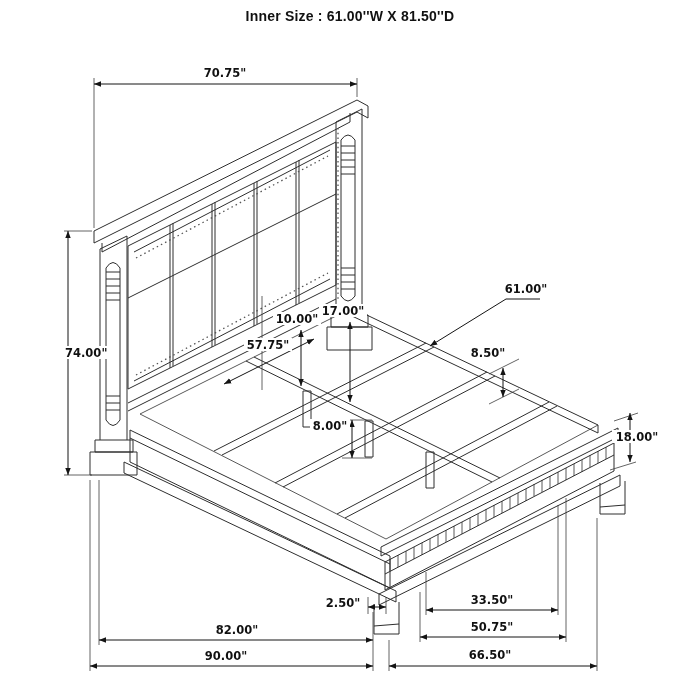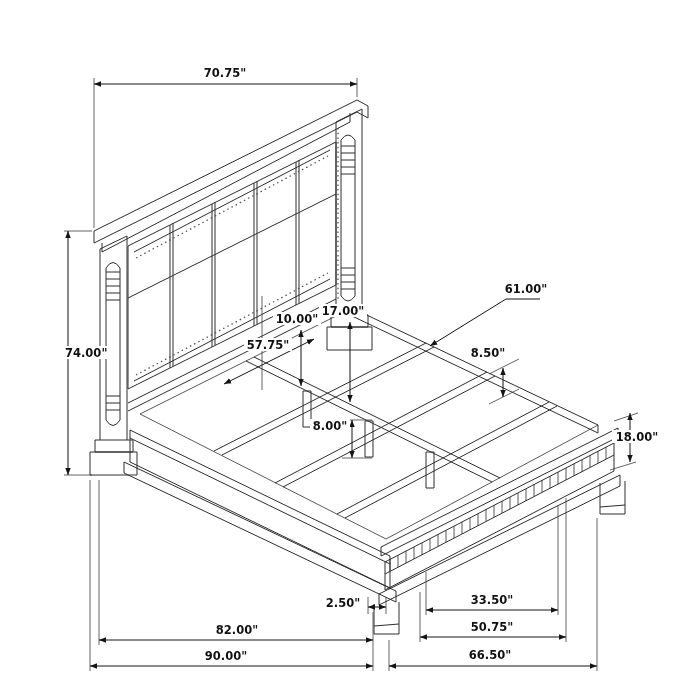--- a/index.html
+++ b/index.html
@@ -15,20 +15,21 @@
   .dimline{stroke:#141414;stroke-width:1;fill:none;}
   .arrows{marker-start:url(#arr);marker-end:url(#arr);}
   .arrow-end{marker-end:url(#arr);}
   .bg{fill:#ffffff;stroke:none;}
   .dim-label{font-family:"DejaVu Sans",sans-serif;font-size:11.5px;font-weight:bold;fill:#111;}
 </style>
 </head>
 <body>
 
 <div class="page">
+  <div class="diagram-title">Inner Size : 61.00''W X 81.50''D</div>
 
   <svg width="700" height="700" viewBox="0 0 700 700">
     <defs>
       <marker id="arr" viewBox="0 0 10 10" refX="9" refY="5" markerWidth="8" markerHeight="8" orient="auto-start-reverse">
         <path d="M0,1.5 L9,5 L0,8.5 Z" fill="#141414"></path>
       </marker>
     </defs>
 
     <g class="draw">
 

